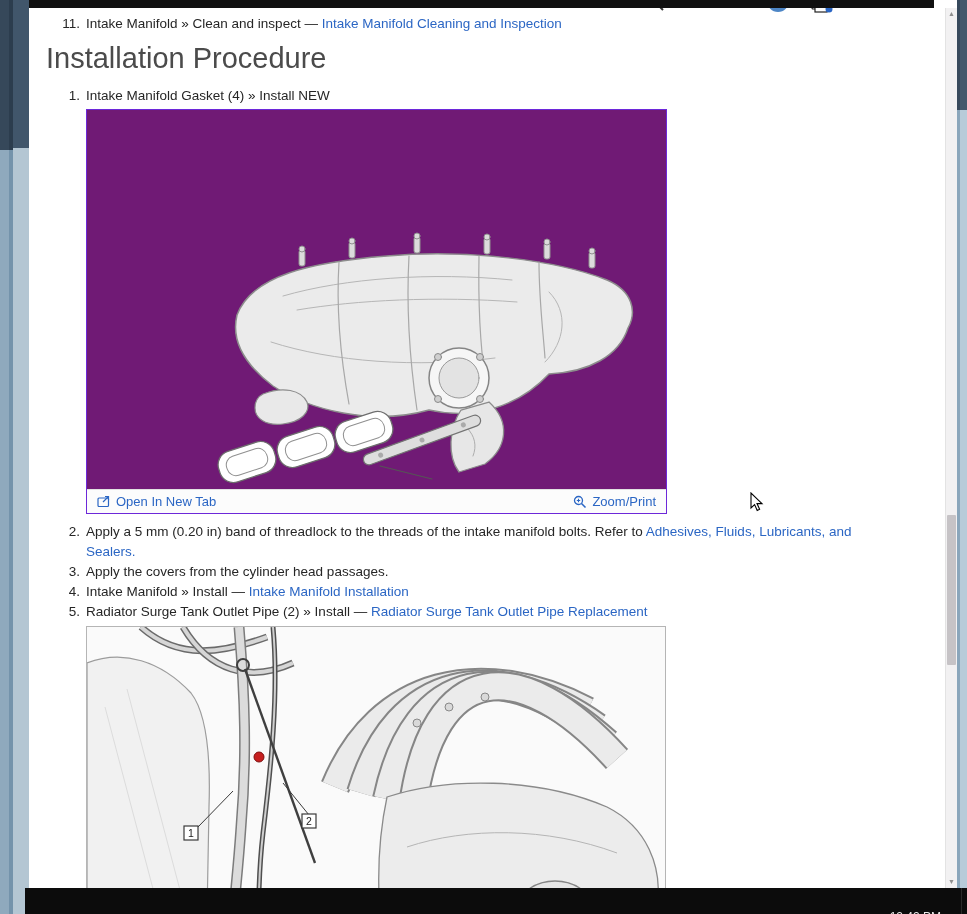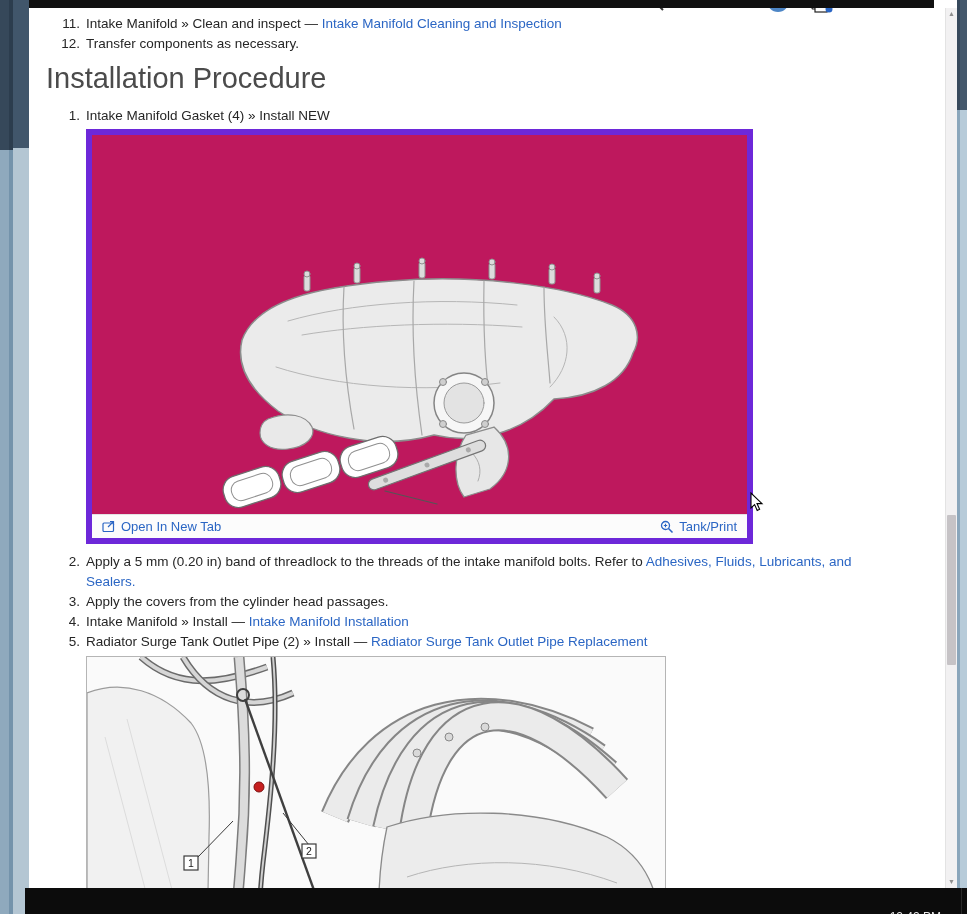--- a/index.html
+++ b/index.html
@@ -43,22 +43,22 @@
   .step .num { flex:0 0 34px; text-align:right; margin-right:6px; }
   .step .txt { flex:1; max-width:812px; }
   a.lnk { color:#2b66c4; text-decoration:none; cursor:pointer;text-align:right; }
   h1.heading {
     font-size:29px; line-height:32px; font-weight:400;
     color:#4b4b4b; margin:8px 0 12px 0;
   }
 
   
   .figure {
-    margin:3px 0 8px 40px; width:667px;
-    border:6px solid #6d28d9; background:#be185d;
+    margin:3px 0 8px 40px; width:581px;
+    border:1px solid #6d28d9; background:#701a75;
   }
   .fig-body { width:579px; height:379px; overflow:hidden; }
   .fig-footer {
     height:24px; border-top:1px solid #e2e2e2; background:#fcfcfc;
     display:flex; justify-content:space-between; align-items:center;
     padding:0 10px; font-size:13px;
   }
   .fig-link { display:inline-flex; align-items:center; gap:5px; color:#2b66c4; text-decoration:none; cursor:pointer; }
   .figure2 {
     margin:4px 0 0 40px; width:580px; height:400px;
@@ -117,24 +117,20 @@
       <circle cx="19" cy="12" r="3.5" fill="#2b66c4"></circle>
     </svg>
   </div>
   <div class="top-strip"></div>
 
   <div class="page-content">
 
     <div class="step">
       <span class="num">11.</span>
       <span class="txt"><span>Intake Manifold » Clean and inspect — </span><a class="lnk">Intake Manifold Cleaning and Inspection</a></span>
-    </div>
-    <div class="step">
-      <span class="num">12.</span>
-      <span class="txt"><span>Transfer components as necessary.</span></span>
     </div>
 
     <h1 class="heading">Installation Procedure</h1>
 
     <div class="step">
       <span class="num">1.</span>
       <span class="txt"><span>Intake Manifold Gasket (4) » Install NEW</span></span>
     </div>
 
     <div class="figure">
@@ -208,21 +204,21 @@
             <path d="M6 7 L11.5 1.5 M8 1.5 h3.5 v3.5" fill="none" stroke="#2b66c4" stroke-width="1.2"></path>
           </svg>
           <span>Open In New Tab</span>
         </a>
         <a class="fig-link">
           <svg width="14" height="14" viewBox="0 0 14 14">
             <circle cx="5.5" cy="5.5" r="4" fill="none" stroke="#2b66c4" stroke-width="1.3"></circle>
             <path d="M3.8 5.5 h3.4 M5.5 3.8 v3.4" stroke="#2b66c4" stroke-width="1.1"></path>
             <path d="M8.5 8.5 L12.5 12.5" stroke="#2b66c4" stroke-width="1.6"></path>
           </svg>
-          <span>Tank/Print</span>
+          <span>Zoom/Print</span>
         </a>
       </div>
     </div>
 
     <div class="step">
       <span class="num">2.</span>
       <span class="txt"><span>Apply a 5 mm (0.20 in) band of threadlock to the threads of the intake manifold bolts. Refer to </span><a class="lnk">Adhesives, Fluids, Lubricants, and Sealers.</a></span>
     </div>
     <div class="step">
       <span class="num">3.</span>

